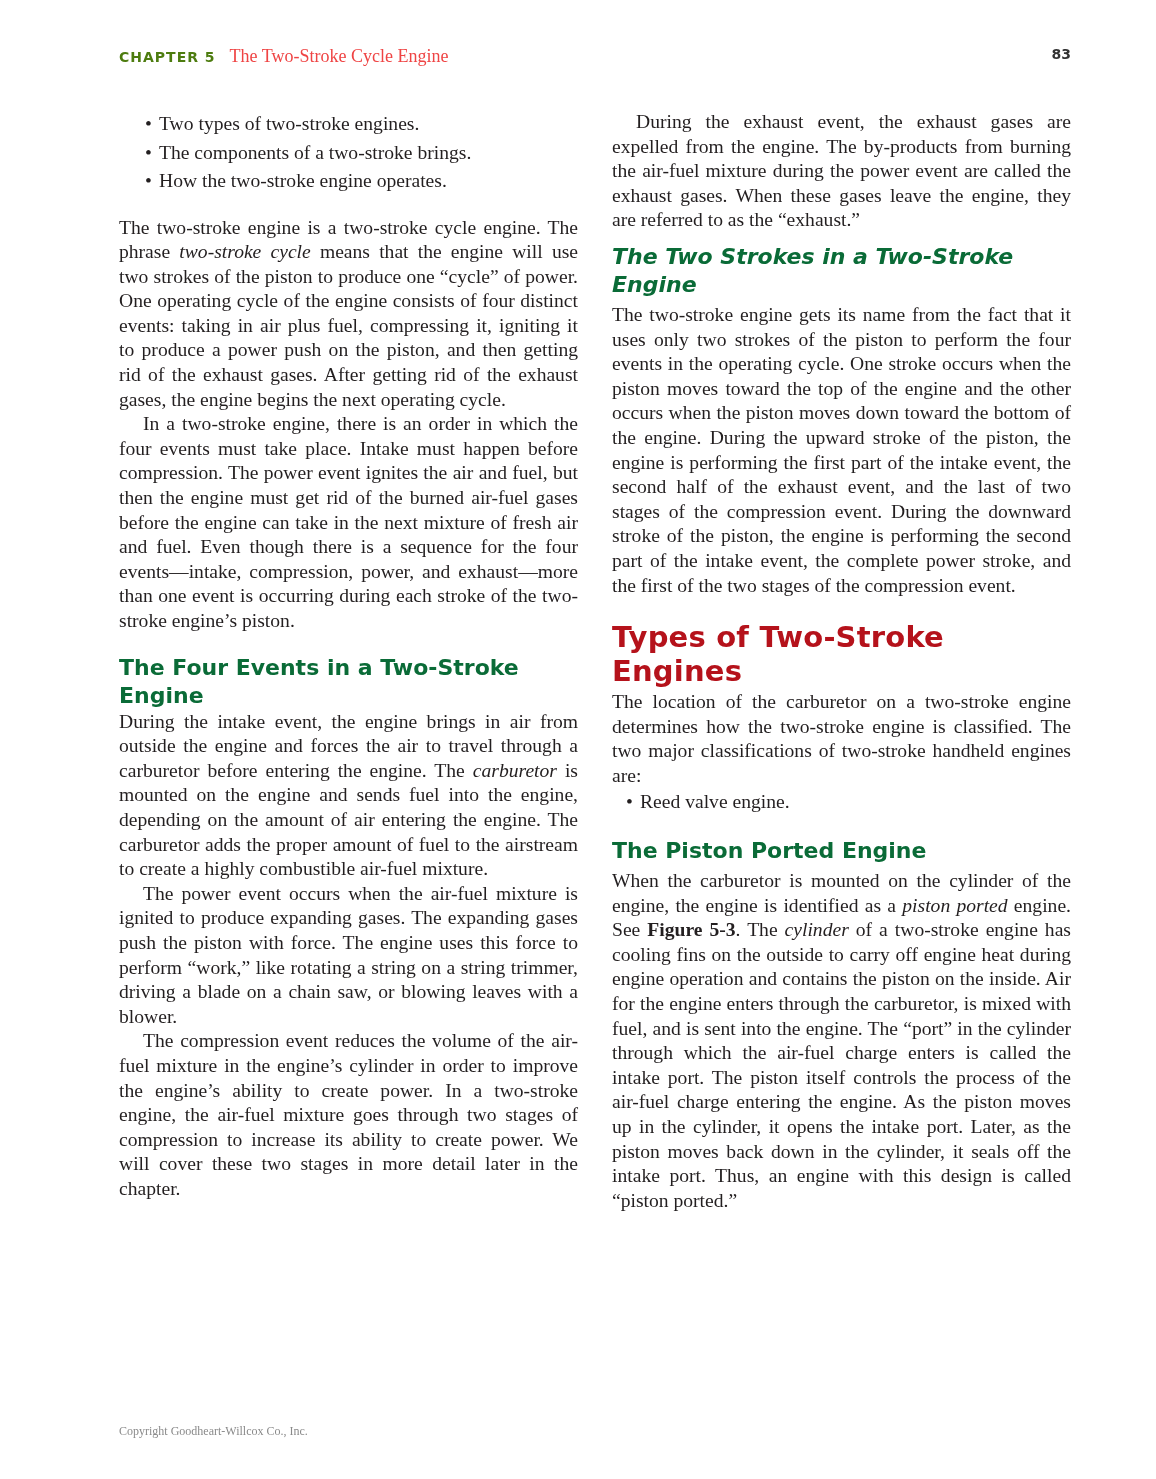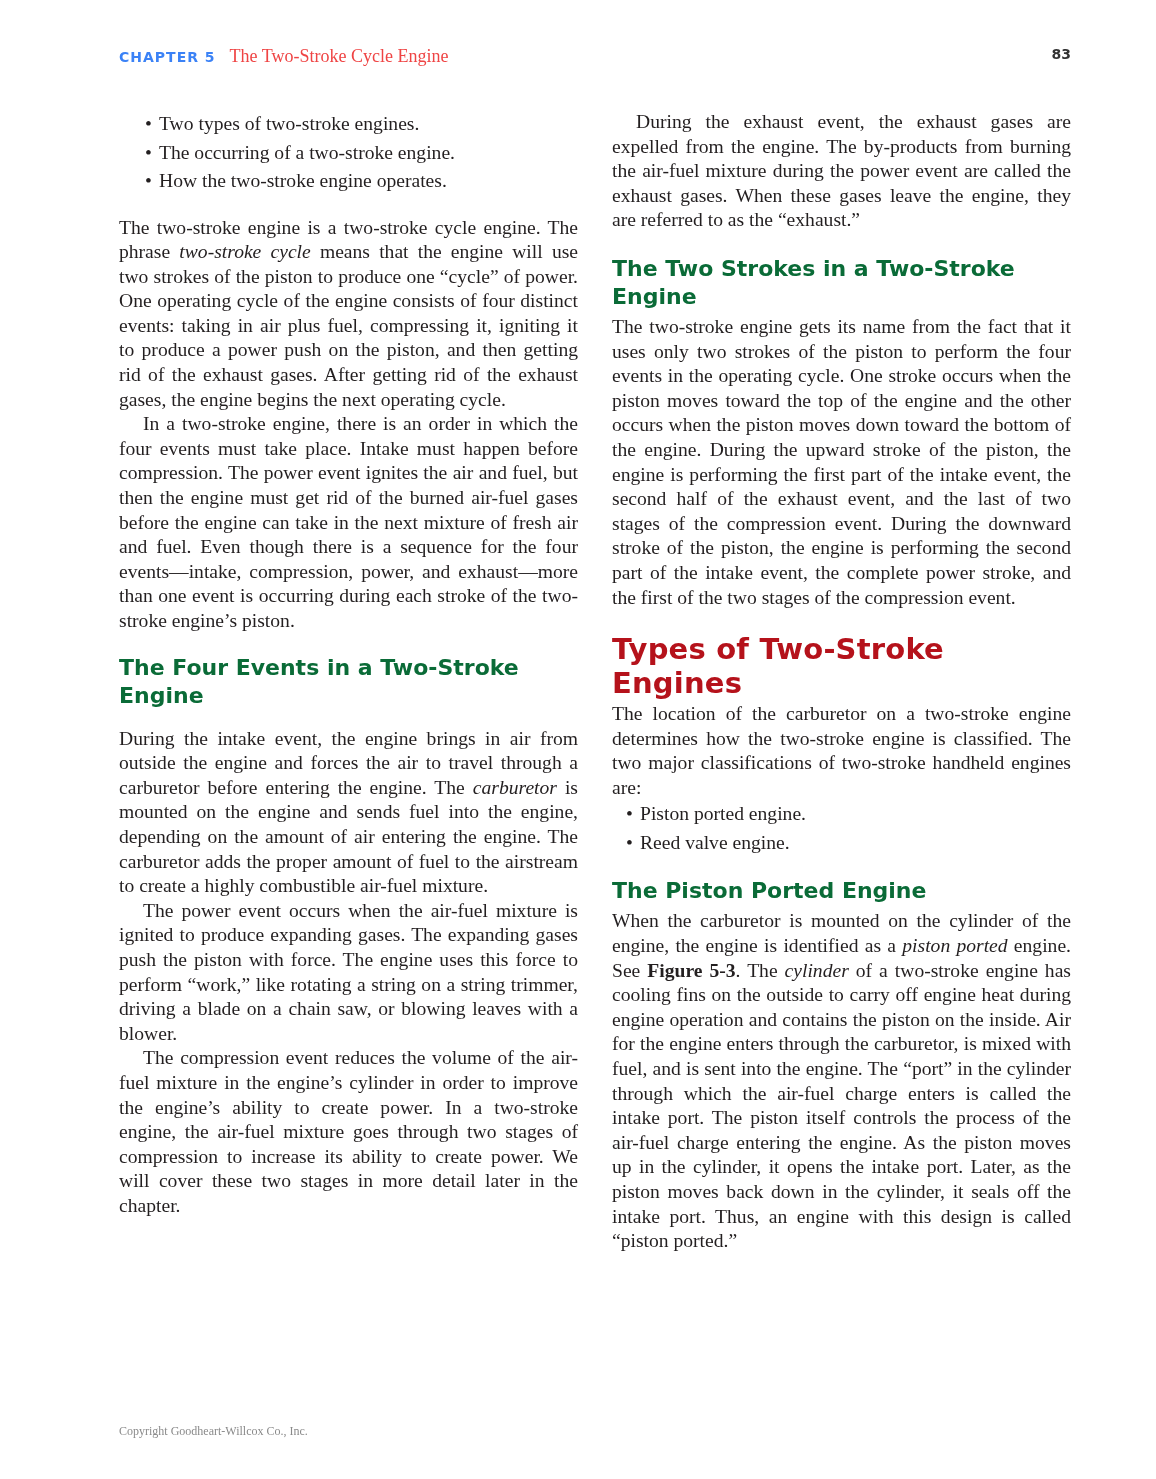--- a/index.html
+++ b/index.html
@@ -1,18 +1,18 @@
 <!DOCTYPE html>
 <html><head>
   <meta charset="utf-8">
   <style>
     html, body { margin: 0; padding: 0; background: #ffffff; }
     body { width: 1156px; height: 1479px; position: relative; overflow: hidden; color: #231f20; }
     .running-head { position: absolute; top: 46px; left: 119px; right: 85px; height: 22px; }
-    .chapter-label { font-family: "DejaVu Sans", sans-serif; font-weight: bold; font-size: 14px; letter-spacing: 1px; color: #3b82f6; }
+    .chapter-label { font-family: "DejaVu Sans", sans-serif; font-weight: bold; font-size: 14px; letter-spacing: 1px; color: #4d7c0f; }
     .chapter-title { font-family: "Liberation Serif", serif; font-size: 18px; color: #ef4444; margin-left: 10px; margin-top: 46px; }
     .page-number { position: absolute; right: 0; top: 0; font-family: "DejaVu Sans", sans-serif; font-weight: bold; font-size: 14px; color: #333; }
     .col { position: absolute; top: 110px; width: 459px; font-family: "Liberation Serif", serif; font-size: 19.6px; line-height: 24.6px; }
     .col-left { left: 119px; }
     .col-right { left: 612px; }
     p { margin: 0; text-align: justify; hyphens: manual; }
     p.indent { text-indent: 24px; }
     ul.bullets { list-style: none; margin: 0; padding: 0 0 0 26px; }
     ul.bullets li { position: relative; padding-left: 14px; line-height: 28.5px; }
     ul.bullets li::before { content: "\2022"; position: absolute; left: 0; top: 0; }
@@ -28,51 +28,50 @@
 
 <div class="running-head">
   <span class="chapter-label">CHAPTER 5</span>
   <span class="chapter-title">The Two-Stroke Cycle Engine</span>
   <span class="page-number">83</span>
 </div>
 
 <div class="col col-left">
   <ul class="bullets" style="margin-bottom:20px;">
     <li>Two types of two-stroke engines.</li>
-    <li>The occurring of a two-stroke engine.</li>
+    <li>The components of a two-stroke brings.</li>
     <li>How the two-stroke engine operates.</li>
   </ul>
 
 
   <p><span>The two-stroke engine is a two-stroke cycle engine. The phrase </span><span class="i">two-stroke cycle</span><span> means that the engine will use two strokes of the piston to produce one “cycle” of power. One operat­ing cycle of the engine consists of four distinct events: taking in air plus fuel, compressing it, igniting it to produce a power push on the pis­ton, and then getting rid of the exhaust gases. After getting rid of the exhaust gases, the engine begins the next operating cycle.</span></p>
 
   <p class="indent">In a two-stroke engine, there is an order in which the four events must take place. Intake must happen before compression. The power event ignites the air and fuel, but then the engine must get rid of the burned air-fuel gases before the engine can take in the next mixture of fresh air and fuel. Even though there is a sequence for the four events—intake, compression, power, and exhaust—more than one event is occurring during each stroke of the two-stroke engine’s piston.</p>
 
-  <h3 class="head-b" style="margin-top:20px; margin-bottom:17px; width:430px;">The Four Events in a Two-Stroke Engine</h3>
+  <h3 class="head-b" style="margin-top:20px; margin-bottom:0; width:430px;">The Four Events in a Two-Stroke Engine</h3>
 
   <p><span>During the intake event, the engine brings in air from outside the engine and forces the air to travel through a carburetor before entering the engine. The </span><span class="bi">carburetor</span><span> is mounted on the engine and sends fuel into the engine, depend­ing on the amount of air entering the engine. The carburetor adds the proper amount of fuel to the airstream to create a highly combustible air-fuel mixture.</span></p>
 
   <p class="indent">The power event occurs when the air-fuel mix­ture is ignited to produce expanding gases. The expanding gases push the piston with force. The engine uses this force to perform “work,” like rotating a string on a string trimmer, driving a blade on a chain saw, or blowing leaves with a blower.</p>
 
   <p class="indent">The compression event reduces the volume of the air-fuel mixture in the engine’s cylinder in order to improve the engine’s ability to create power. In a two-stroke engine, the air-fuel mix­ture goes through two stages of compression to increase its ability to create power. We will cover these two stages in more detail later in the chapter.</p>
 </div>
 
 <div class="col col-right">
   <p class="indent">During the exhaust event, the exhaust gases are expelled from the engine. The by-products from burning the air-fuel mixture during the power event are called the exhaust gases. When these gases leave the engine, they are referred to as the “exhaust.”</p>
 
-  <h3 class="head-b" style="margin-top:22px; margin-bottom:4px; width:430px;">The Two Strokes in a Two-Stroke Engine</h3>
+  <h3 class="head-b" style="margin-top:10px; margin-bottom:4px; width:430px;font-style:italic;">The Two Strokes in a Two-Stroke Engine</h3>
 
   <p>The two-stroke engine gets its name from the fact that it uses only two strokes of the piston to perform the four events in the operating cycle. One stroke occurs when the piston moves toward the top of the engine and the other occurs when the piston moves down toward the bottom of the engine. During the upward stroke of the pis­ton, the engine is performing the first part of the intake event, the second half of the exhaust event, and the last of two stages of the compres­sion event. During the downward stroke of the piston, the engine is performing the second part of the intake event, the complete power stroke, and the first of the two stages of the compres­sion event.</p>
 
   <h2 class="head-a" style="margin-top:22px; margin-bottom:2px;">Types of Two-Stroke Engines</h2>
 
   <p>The location of the carburetor on a two-stroke engine determines how the two-stroke engine is classified. The two major classifications of two-stroke handheld engines are:</p>
 
   <ul class="bullets" style="padding-left:14px;">
-    <li>Piston ported engine.</li>
     <li>Reed valve engine.</li>
   </ul>
 
   <h3 class="head-b" style="margin-top:20px; margin-bottom:4px;">The Piston Ported Engine</h3>
 
   <p><span>When the carburetor is mounted on the cylinder of the engine, the engine is identified as a </span><span class="bi">piston ported</span><span> engine. See </span><span class="b">Figure 5-3</span><span>. The </span><span class="bi">cylinder</span><span> of a two-stroke engine has cooling fins on the out­side to carry off engine heat during engine oper­ation and contains the piston on the inside. Air for the engine enters through the carburetor, is mixed with fuel, and is sent into the engine. The “port” in the cylinder through which the air-fuel charge enters is called the intake port. The piston itself controls the process of the air-fuel charge entering the engine. As the piston moves up in the cylinder, it opens the intake port. Later, as the piston moves back down in the cylinder, it seals off the intake port. Thus, an engine with this design is called “piston ported.”</span></p>
 </div>
 
 <div class="copyright">Copyright Goodheart-Willcox Co., Inc.</div>
 

